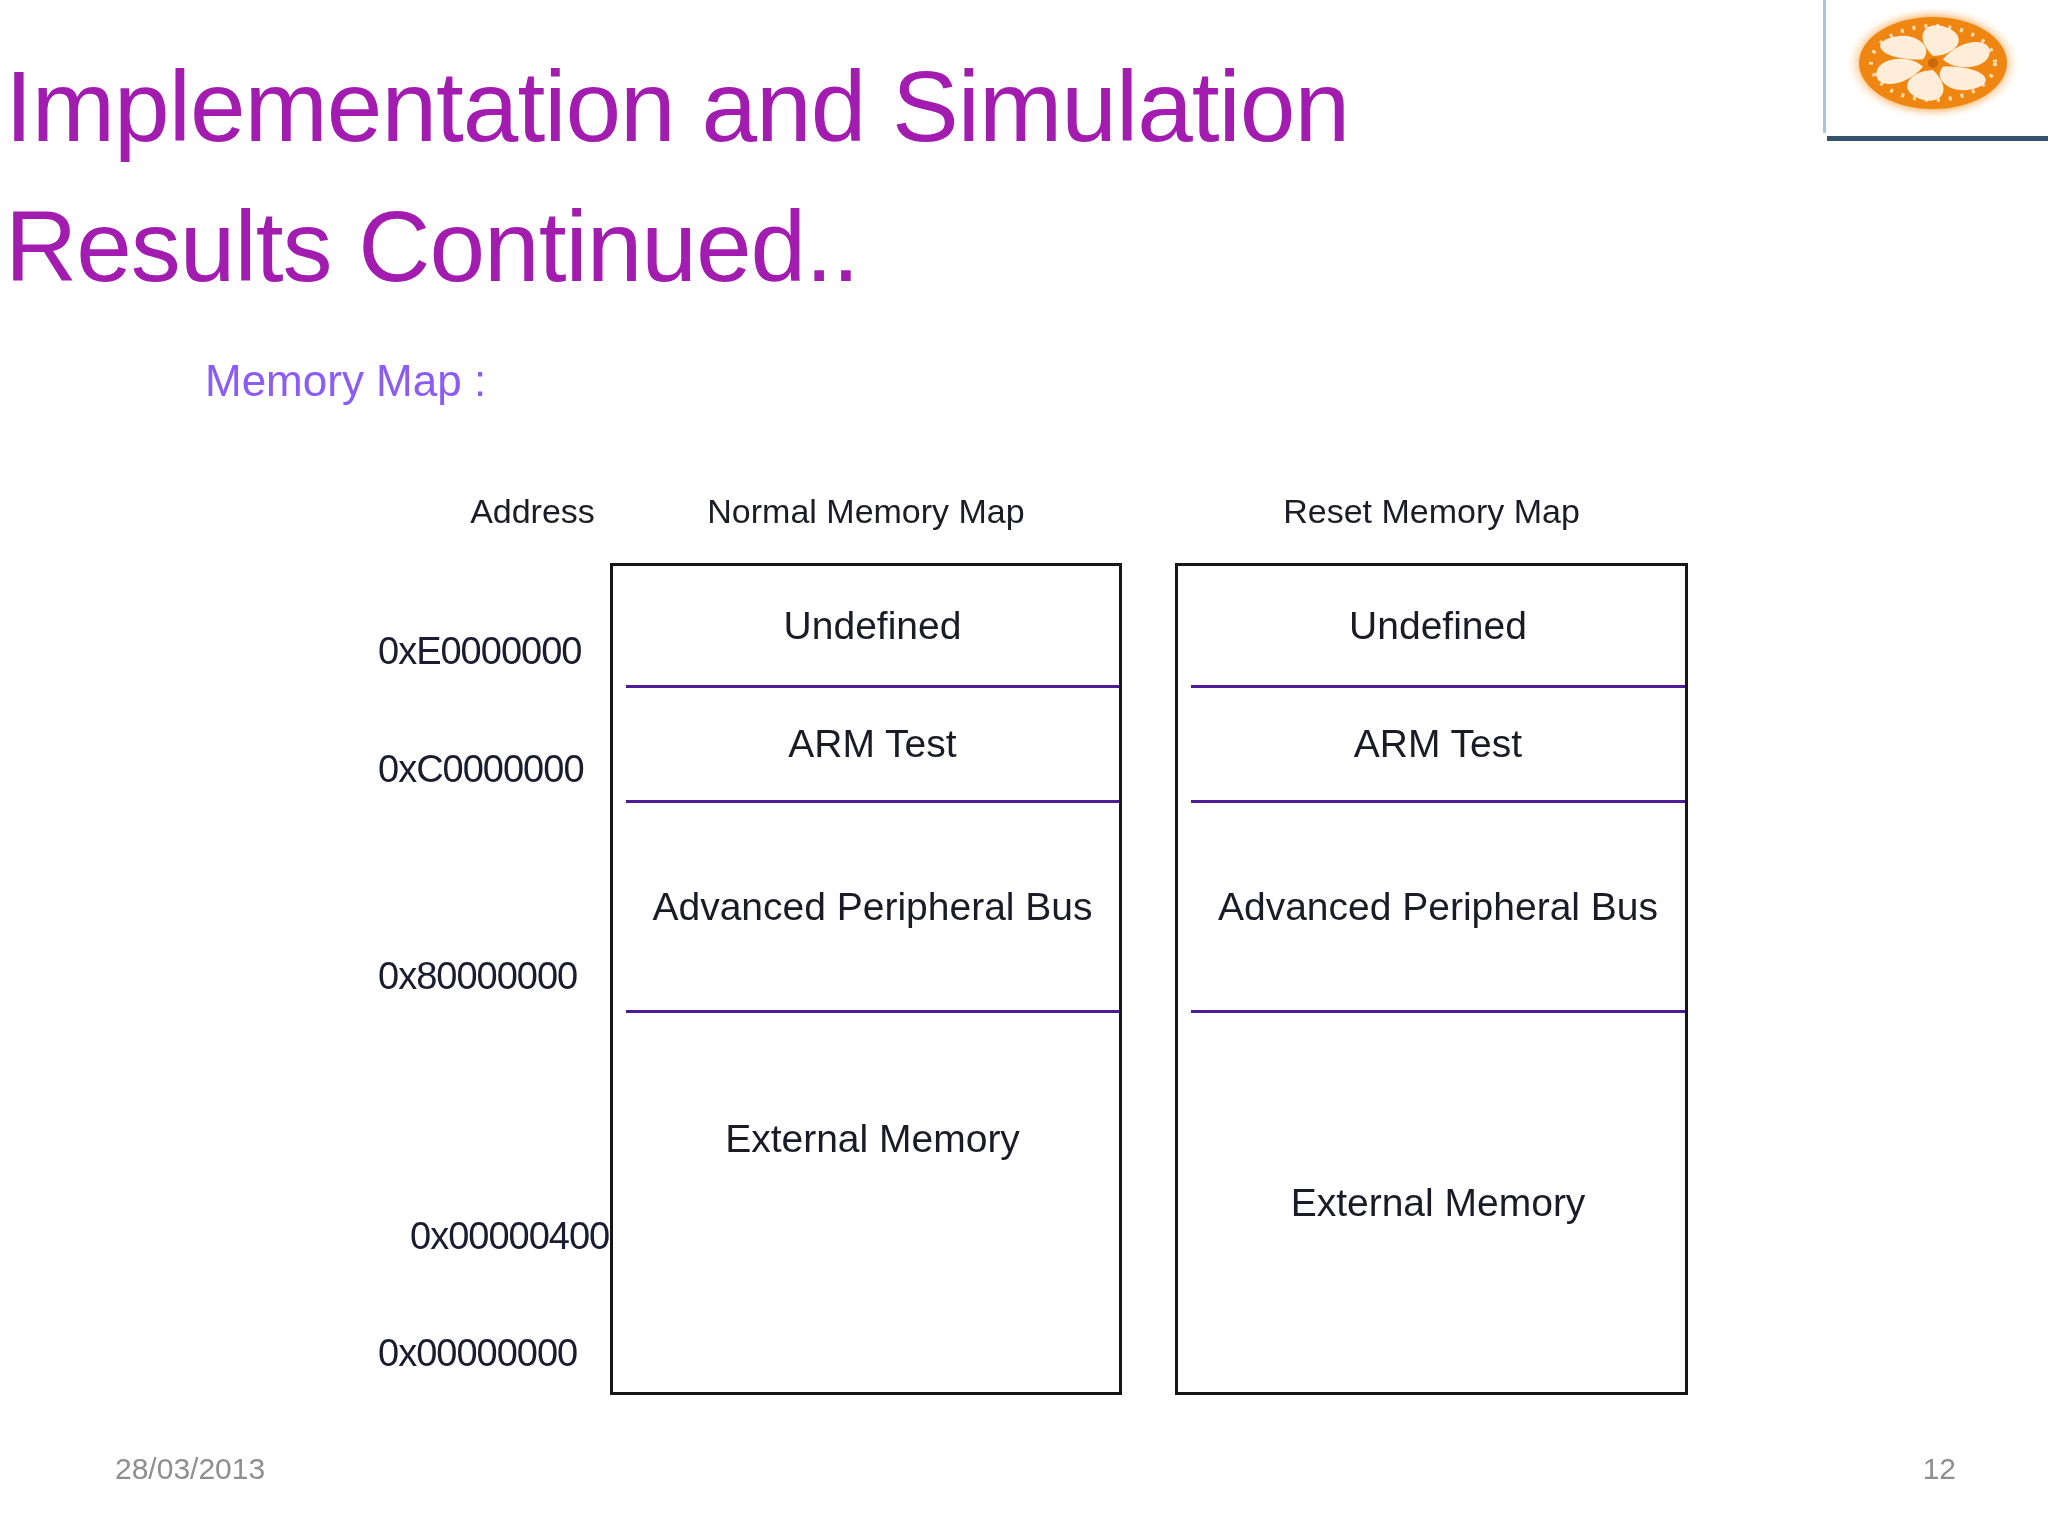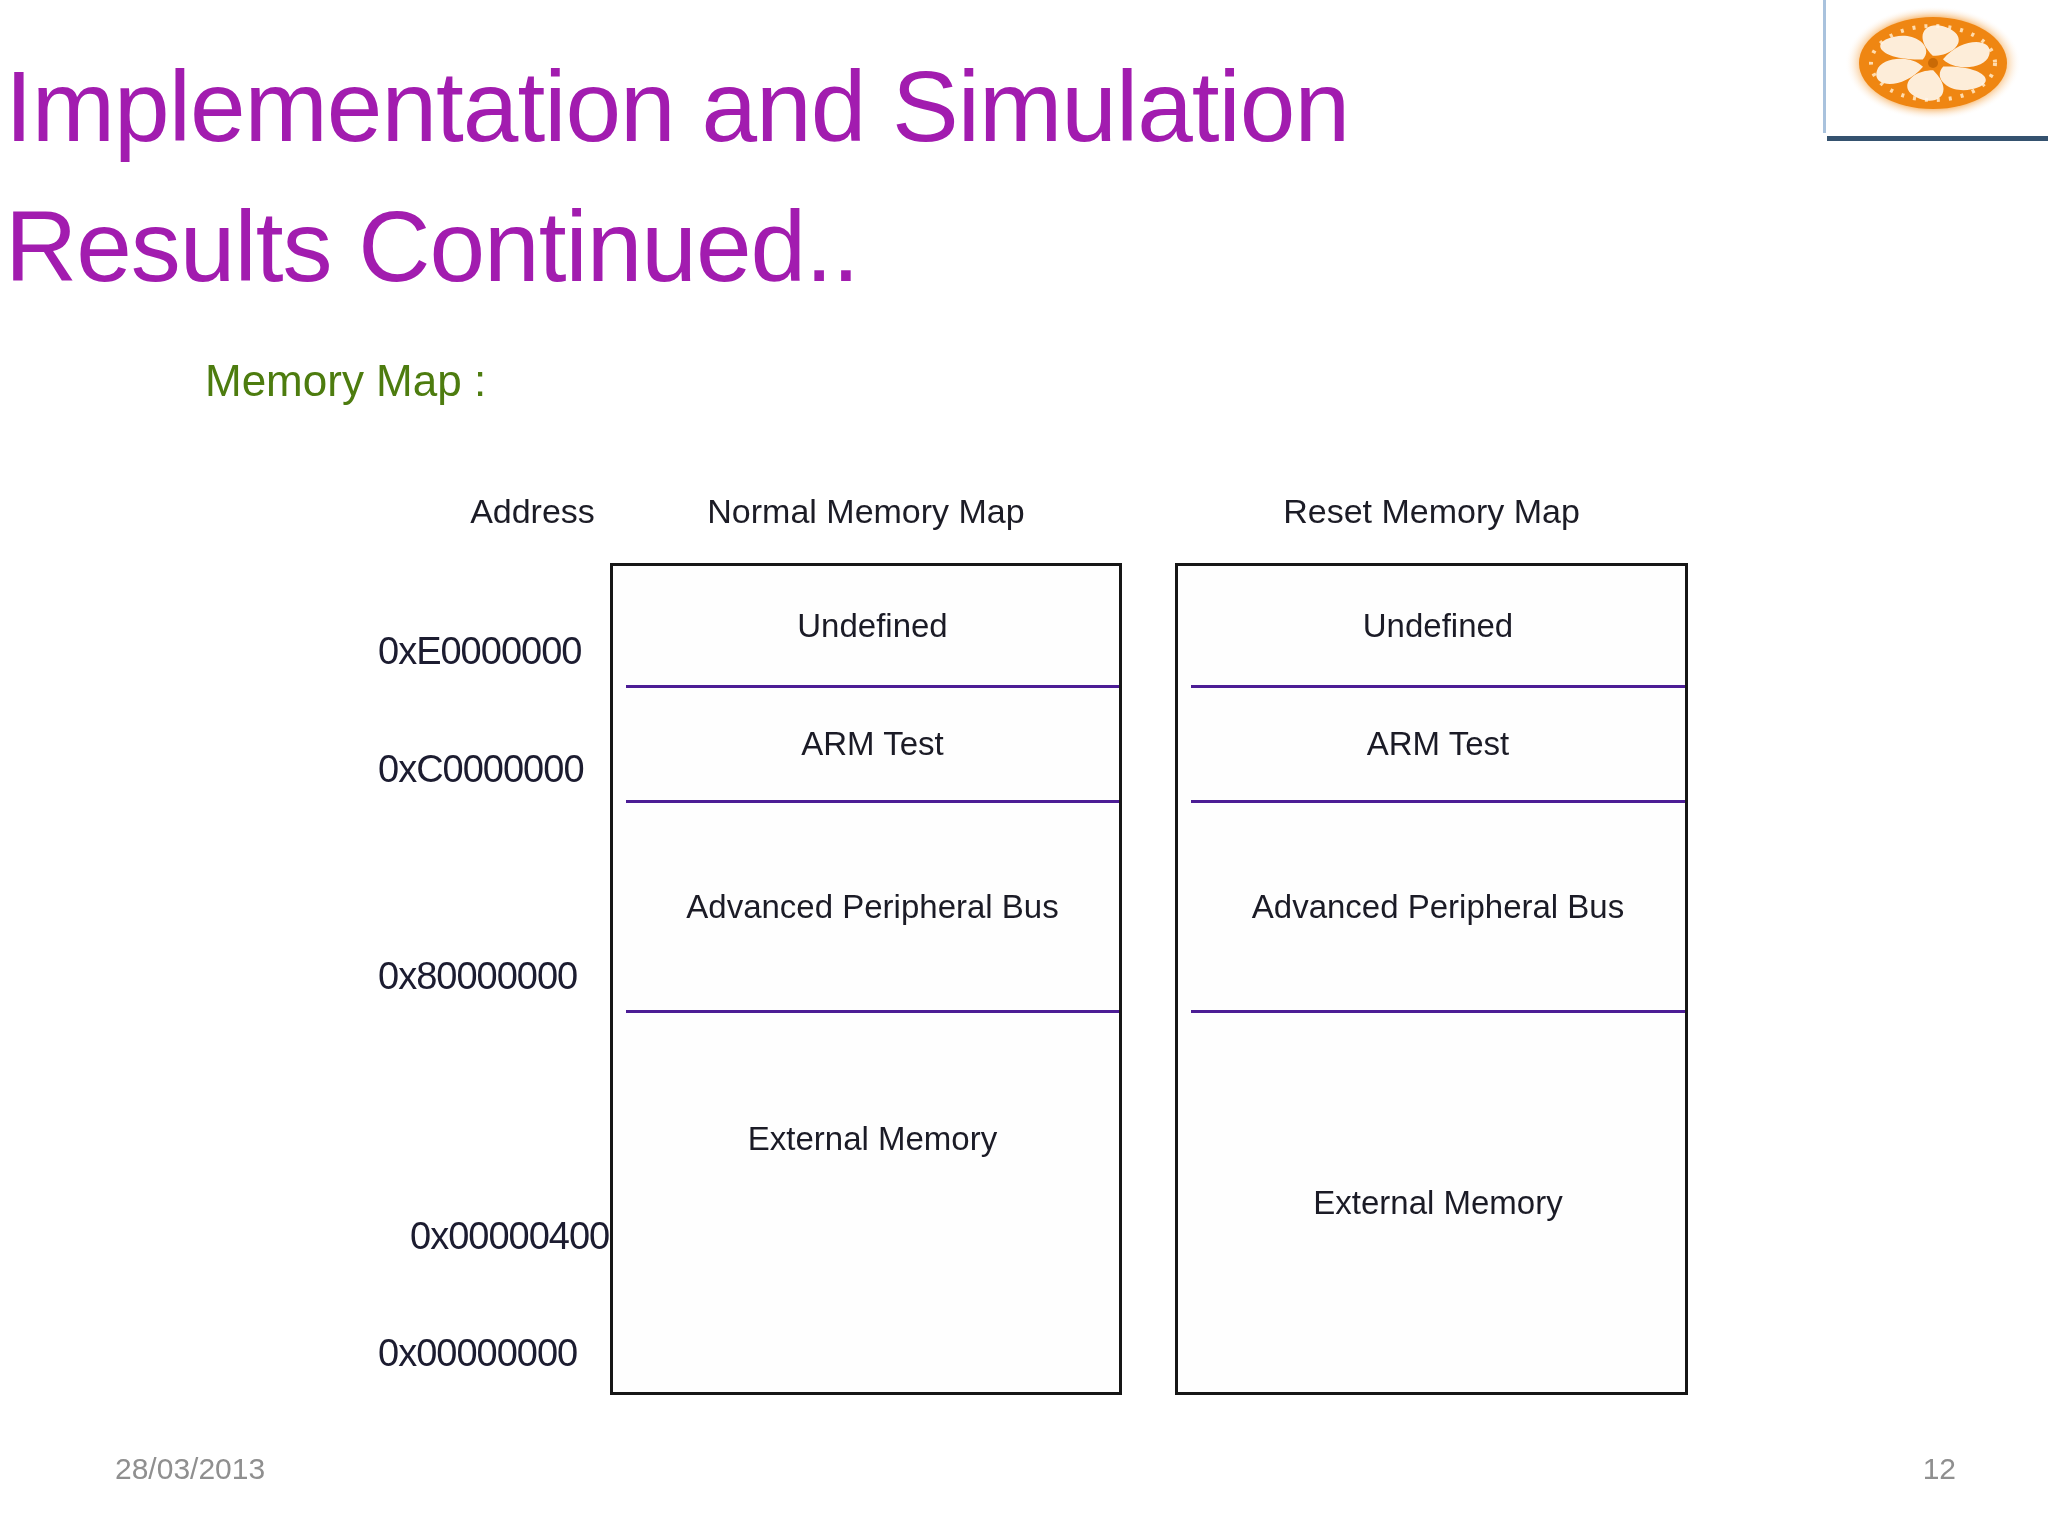--- a/index.html
+++ b/index.html
@@ -11,21 +11,21 @@
   .title{
     position:absolute;top:36px;left:5px;width:100%;
     text-align:left;font-size:100px;line-height:140px;font-weight:400;
     color:#a21caf;letter-spacing:-1px;
   }
   
   .logo-wrap{position:absolute;top:0;left:1818px;width:230px;height:145px;}
   
   .section-label{
     position:absolute;top:356px;left:205px;
-    font-size:44px;color:#4d7c0f;
+    font-size:44px;color:#8b5cf6;
   }
   
   .col-header{
     position:absolute;top:483px;height:40px;
     font-size:34px;color:#1c1c26;text-align:center;white-space:nowrap;margin-top:9px;
   }
   .hdr-address{left:420px;width:225px;}
   .hdr-normal{left:610px;width:512px;}
   .hdr-reset{left:1175px;width:513px;}
   
@@ -41,21 +41,21 @@
   
   .mm-box{
     position:absolute;top:563px;border:3px solid #161616;background:#fefefe;
     display:grid;
   }
   .mm-normal{left:610px;width:506px;height:826px;grid-template-rows:119px 115px 210px 255px 127px;}
   .mm-reset{left:1175px;width:507px;height:826px;grid-template-rows:119px 115px 210px 382px;}
   .seg{
     box-sizing:border-box;height:100%;
     display:flex;align-items:center;justify-content:center;
-    font-size:33px;color:#1b1b26;text-align:center;margin-left:13px;
+    font-size:39px;color:#1b1b26;text-align:center;margin-left:13px;
   }
   .seg + .seg{border-top:3px solid #4c1d95;}
   
   .footer-item{
     position:absolute;top:1452px;font-size:30px;color:#8f8f8f;white-space:nowrap;
   }
   .footer-date{left:115px;}
   .footer-center{left:0;width:100%;text-align:center;}
   .footer-page{right:92px;}
 </style>

